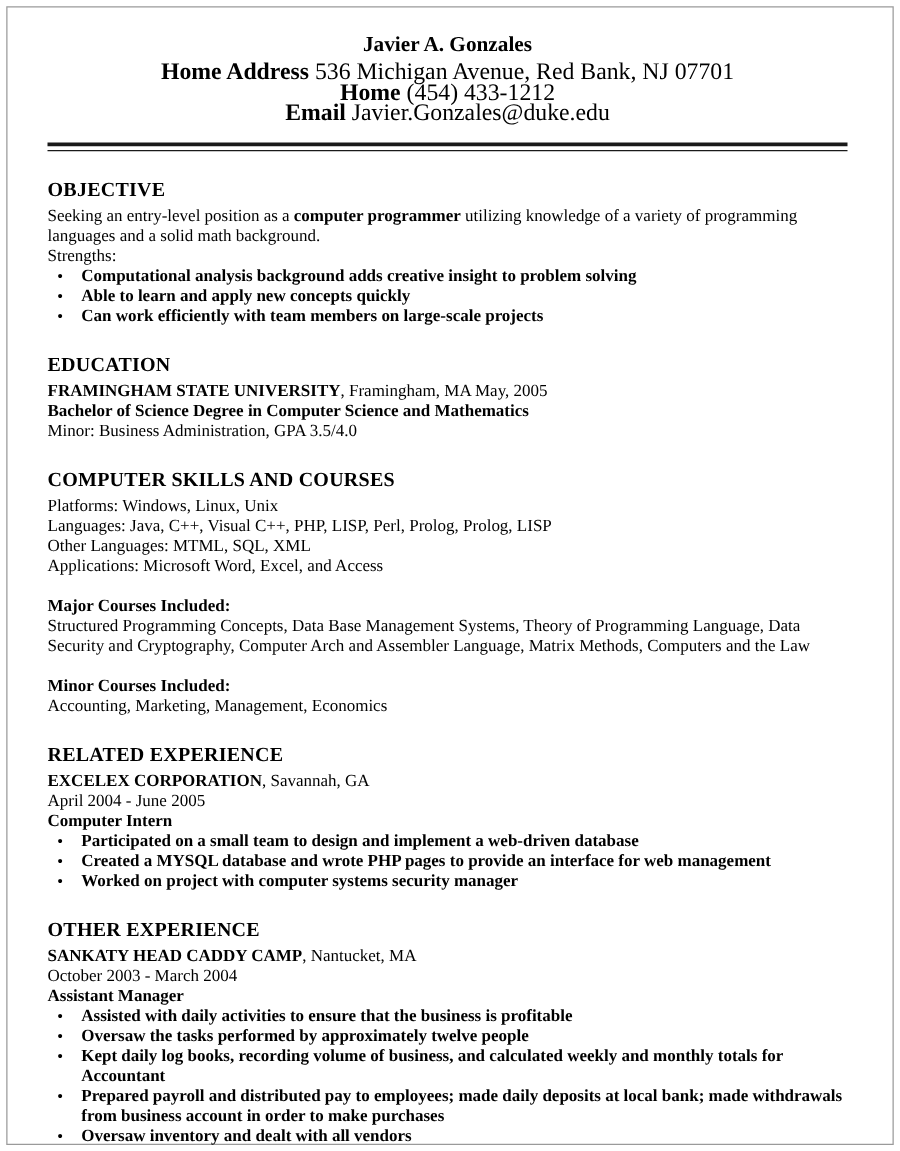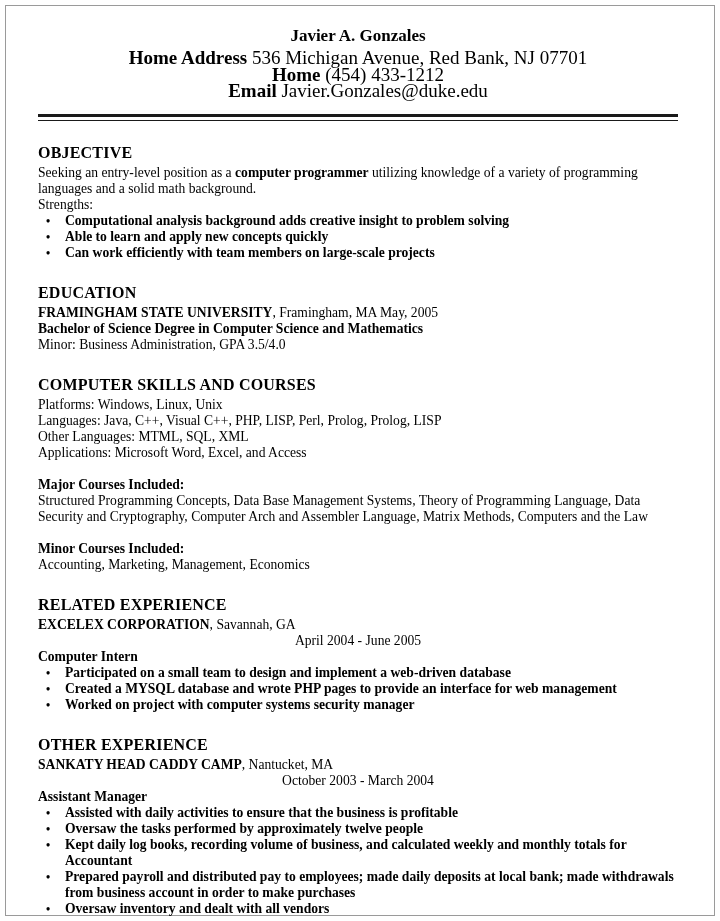--- a/index.html
+++ b/index.html
@@ -41,21 +41,21 @@
     font-size:16px; font-weight:bold;
     margin:23px 0 3px 0;
     letter-spacing:0.2px;
   }
   .line {
     font-size:13.6px;
     line-height:16px;
   }
   .line.gap { margin-top:16px; }
   .line.flex { display:flex; justify-content:space-between;flex-direction:column; }
-  .line .right { text-align:center; white-space:nowrap; }
+  .line .right { text-align:left; white-space:nowrap; }
   ul.bullets {
     list-style:none;
     margin:0; padding:0;font-weight:bold;
   }
   ul.bullets li {
     position:relative;
     padding-left:27px;
     font-size:13.6px;
     line-height:16px;
   }

